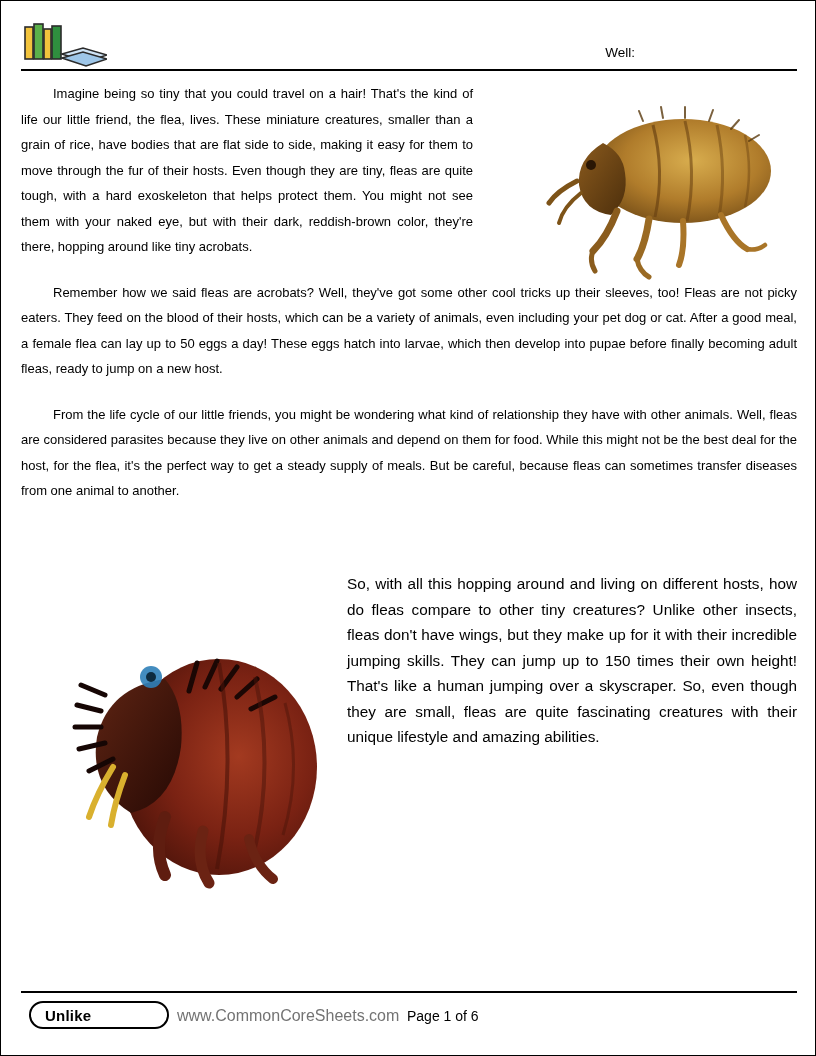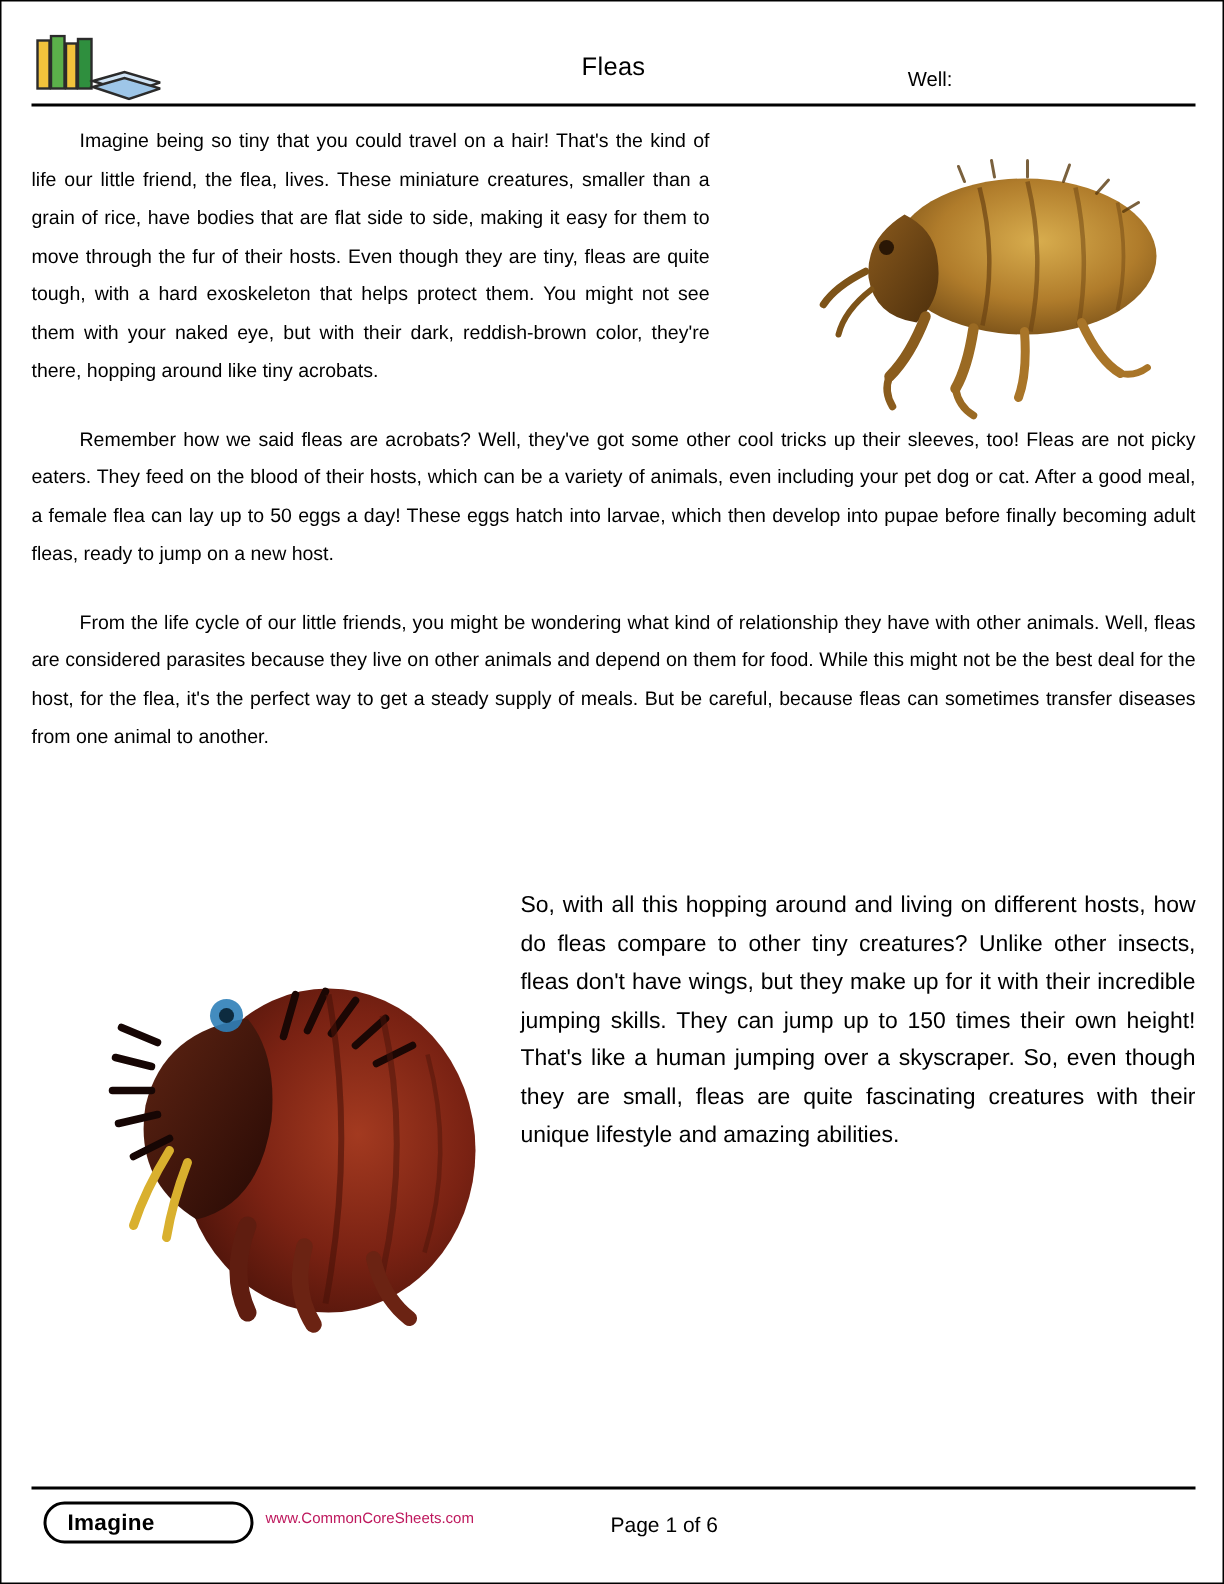--- a/index.html
+++ b/index.html
@@ -100,21 +100,21 @@
   .flea-bottom {
     position: absolute;
     left: 48px;
     top: 598px;
     width: 258px;
     height: 272px;
   }
   .p4 {
     position: absolute;
     left: 326px;
-    top: 572px;
+    top: 552px;
     width: 450px;
     margin: 0;
     font-size: 15.3px;
     line-height: 25.5px;
     text-align: justify;
   }
 
   
   .footer-rule {
     position: absolute;
@@ -145,22 +145,22 @@
     display: flex;
     align-items: center;
     padding-left: 14px;
     box-sizing: border-box;
     letter-spacing: 0.2px;
   }
   .site-url {
     position: absolute;
     left: 156px;
     top: 10px;
-    font-size: 10px;
-    color: #be185d;
+    font-size: 16px;
+    color: #737373;
   }
   .page-num {
     position: absolute;
     left: 386px;
     top: 11px;
     font-size: 14px;
   }
 </style>
 </head>
 <body>
@@ -174,21 +174,20 @@
         <svg width="86" height="44" viewBox="0 0 86 44" xmlns="http://www.w3.org/2000/svg">
           <rect x="4" y="4" width="8" height="32" fill="#f2c33c" stroke="#2b2b2b" stroke-width="1.6"></rect>
           <rect x="13" y="1" width="9" height="35" fill="#5bb04a" stroke="#2b2b2b" stroke-width="1.6"></rect>
           <rect x="23" y="6" width="7" height="30" fill="#f2c33c" stroke="#2b2b2b" stroke-width="1.6"></rect>
           <rect x="31" y="3" width="9" height="33" fill="#2f8f3e" stroke="#2b2b2b" stroke-width="1.6"></rect>
           <path d="M41 31 L62 25 L86 32 L65 39 Z" fill="#cfe3f5" stroke="#2b2b2b" stroke-width="1.6"></path>
           <path d="M41 35 L62 29 L86 36 L65 43 Z" fill="#9ec6e8" stroke="#2b2b2b" stroke-width="1.6"></path>
         </svg>
       </div>
 
-      <div class="title">Fleas</div>
       <div class="name-label">Well:</div>
       <div class="header-rule"></div>
     </div>
 
     <div class="content">
 
       <p class="para p1"><span class="indent"></span><span>Imagine being so tiny that you could travel on a hair! That's the kind of life our little friend, the flea, lives. These miniature creatures, smaller than a grain of rice, have bodies that are flat side to side, making it easy for them to move through the fur of their hosts. Even though they are tiny, fleas are quite tough, with a hard exoskeleton that helps protect them. You might not see them with your naked eye, but with their dark, reddish-brown color, they're there, hopping around like tiny acrobats.</span></p>
 
       <p class="para p2"><span class="indent"></span><span>Remember how we said fleas are acrobats? Well, they've got some other cool tricks up their sleeves, too! Fleas are not picky eaters. They feed on the blood of their hosts, which can be a variety of animals, even including your pet dog or cat. After a good meal, a female flea can lay up to 50 eggs a day! These eggs hatch into larvae, which then develop into pupae before finally becoming adult fleas, ready to jump on a new host.</span></p>
 
@@ -288,19 +287,19 @@
         <path d="M216 86 Q234 152 214 218" stroke="#4a1309" stroke-width="3" fill="none" opacity="0.45"></path>
 
         <path d="M96 200 Q84 232 96 258" stroke="#5f1d10" stroke-width="12" fill="none" stroke-linecap="round"></path>
         <path d="M134 214 Q126 244 140 266" stroke="#6b2313" stroke-width="11" fill="none" stroke-linecap="round"></path>
         <path d="M180 222 Q186 248 204 262" stroke="#6b2313" stroke-width="10" fill="none" stroke-linecap="round"></path>
       </svg>
     </div>
 
     <div class="footer-rule"></div>
     <div class="footer">
-      <div class="subject-pill">Imagine</div>
+      <div class="subject-pill">Unlike</div>
       <div class="site-url">www.CommonCoreSheets.com</div>
       <div class="page-num">Page 1 of 6</div>
     </div>
 
   </div>
 </div>
 
 </body></html>

